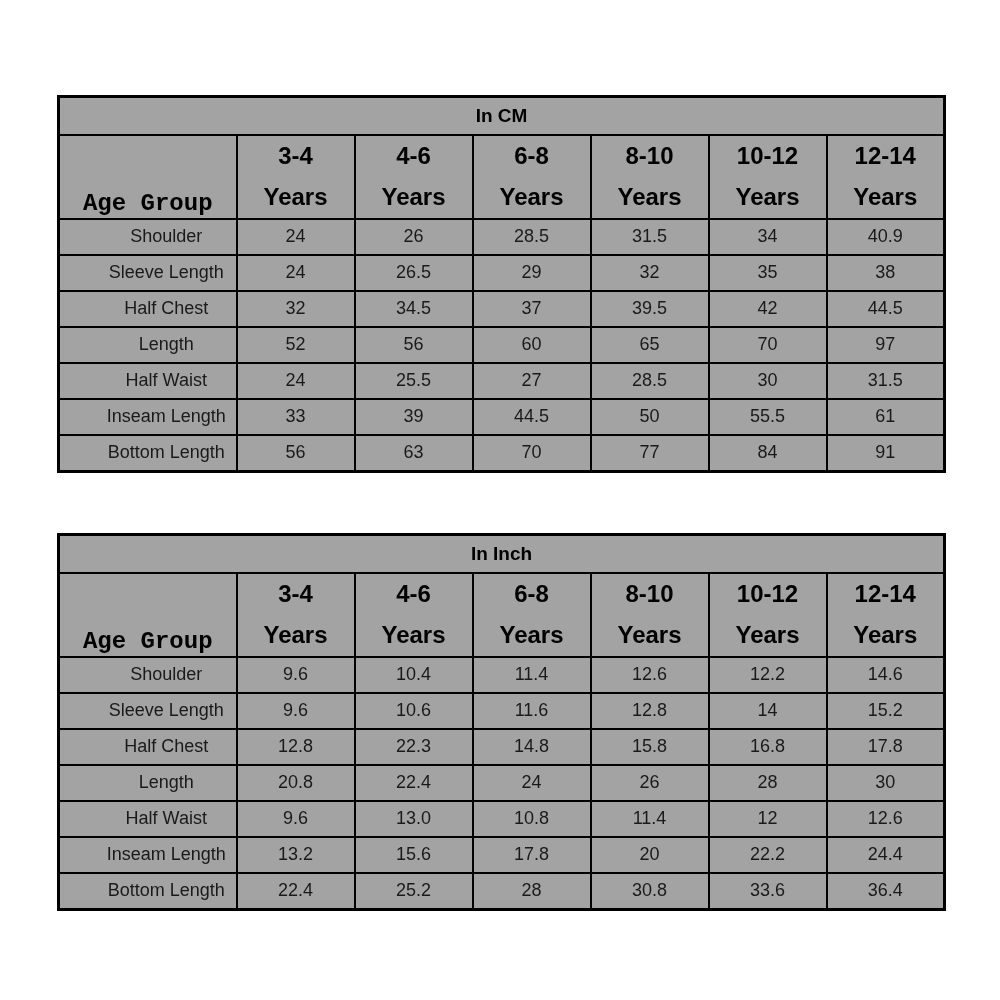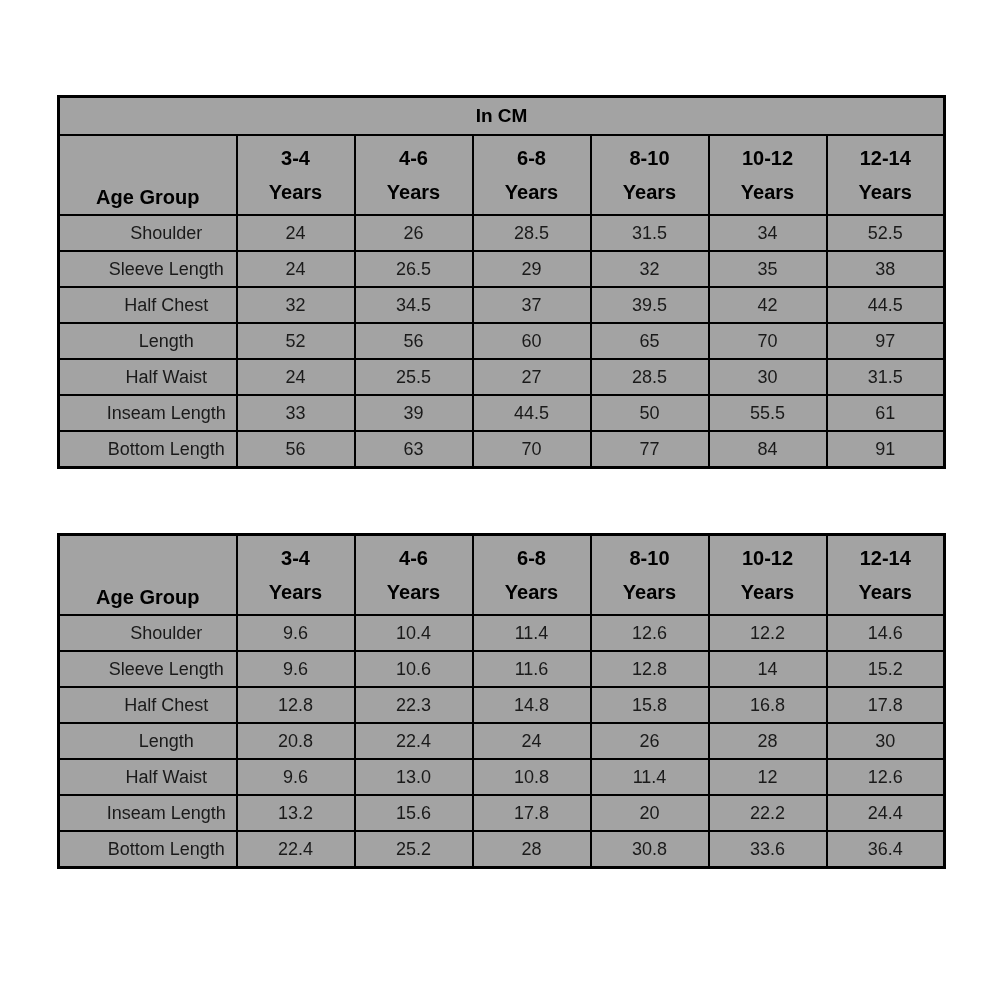--- a/index.html
+++ b/index.html
@@ -35,30 +35,30 @@
   }
   th.table-title {
     height: 36px;
     font-size: 19px;
     font-weight: bold;
     color: #000;
     border-bottom-width: 3px;
   }
   tr.head-row th {
     height: 72px;
-    font-size: 20px;
+    font-size: 24px;
     font-weight: bold;
     color: #000;
     vertical-align: middle;
     line-height: 1.7;
   }
   tr.head-row th.age-group-cell {
     vertical-align: bottom;
-    padding-bottom: 6px;
     line-height: 1.1;
+    font-family: Liberation Mono, monospace;
   }
   tr.data-row th.row-label {
     font-weight: normal;
     font-size: 18px;
     padding-left: 37px;
   }
   tr.data-row th,
   tr.data-row td {
     height: 34px;
     font-size: 18px;
@@ -110,21 +110,21 @@
       </tr>
   </thead>
   <tbody>
       <tr class="data-row">
         <th class="row-label">Shoulder</th>
         <td>24</td>
         <td>26</td>
         <td>28.5</td>
         <td>31.5</td>
         <td>34</td>
-        <td>52.5</td>
+        <td>40.9</td>
       </tr>
       <tr class="data-row">
         <th class="row-label">Sleeve Length</th>
         <td>24</td>
         <td>26.5</td>
         <td>29</td>
         <td>32</td>
         <td>35</td>
         <td>38</td>
       </tr>
@@ -180,20 +180,23 @@
   <colgroup>
     <col style="width:178px">
       <col style="width:118px">
       <col style="width:118px">
     <col style="width:118px">
       <col style="width:118px">
       <col style="width:118px">
       <col style="width:118px">
   </colgroup>
   <thead>
+    <tr>
+      <th class="table-title" colspan="7">In Inch</th>
+    </tr>
     <tr class="head-row">
         <th class="age-group-cell">Age Group</th>
         <th>
           <div>3-4</div>
           <div>Years</div>
         </th>
         <th>
           <div>4-6</div>
           <div>Years</div>
         </th>

